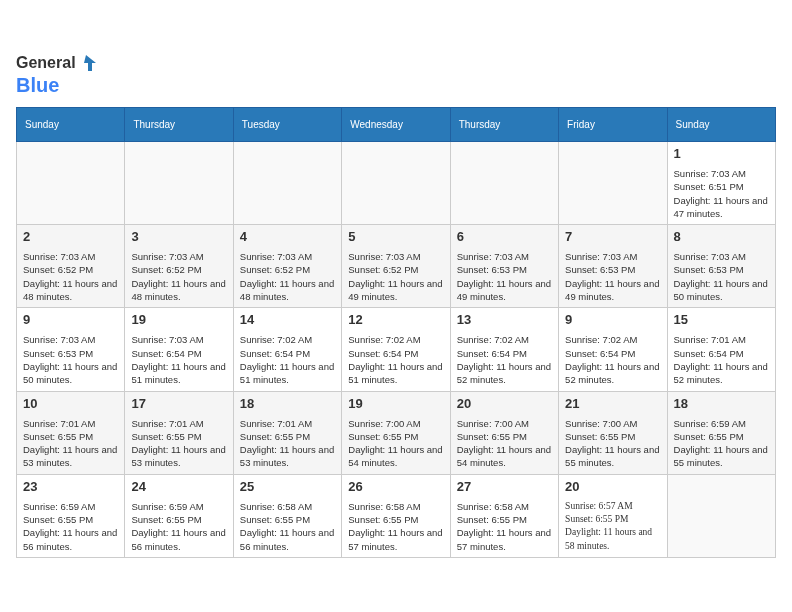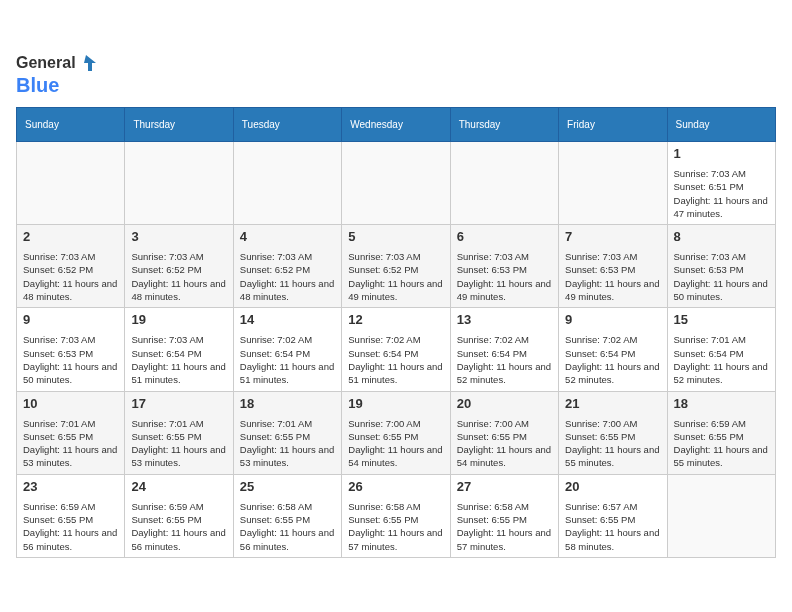--- a/index.html
+++ b/index.html
@@ -282,20 +282,20 @@
 Daylight: 11 hours and 57 minutes.</div>
         </td>
         <td>
           <span class="day-number">27</span>
           <div class="day-info" style="white-space: pre-line;">Sunrise: 6:58 AM
 Sunset: 6:55 PM
 Daylight: 11 hours and 57 minutes.</div>
         </td>
         <td>
           <span class="day-number">20</span>
-          <div class="day-info" style="white-space: pre-line;">Sunrise: 6:57 AM
+          <div class="day-info" style="white-space: pre-line; font-family: Liberation Serif, serif;">Sunrise: 6:57 AM
 Sunset: 6:55 PM
 Daylight: 11 hours and 58 minutes.</div>
         </td>
         <td class="empty-cell"></td>
       </tr>
     </tbody>
 </table>
 
 </body></html>

